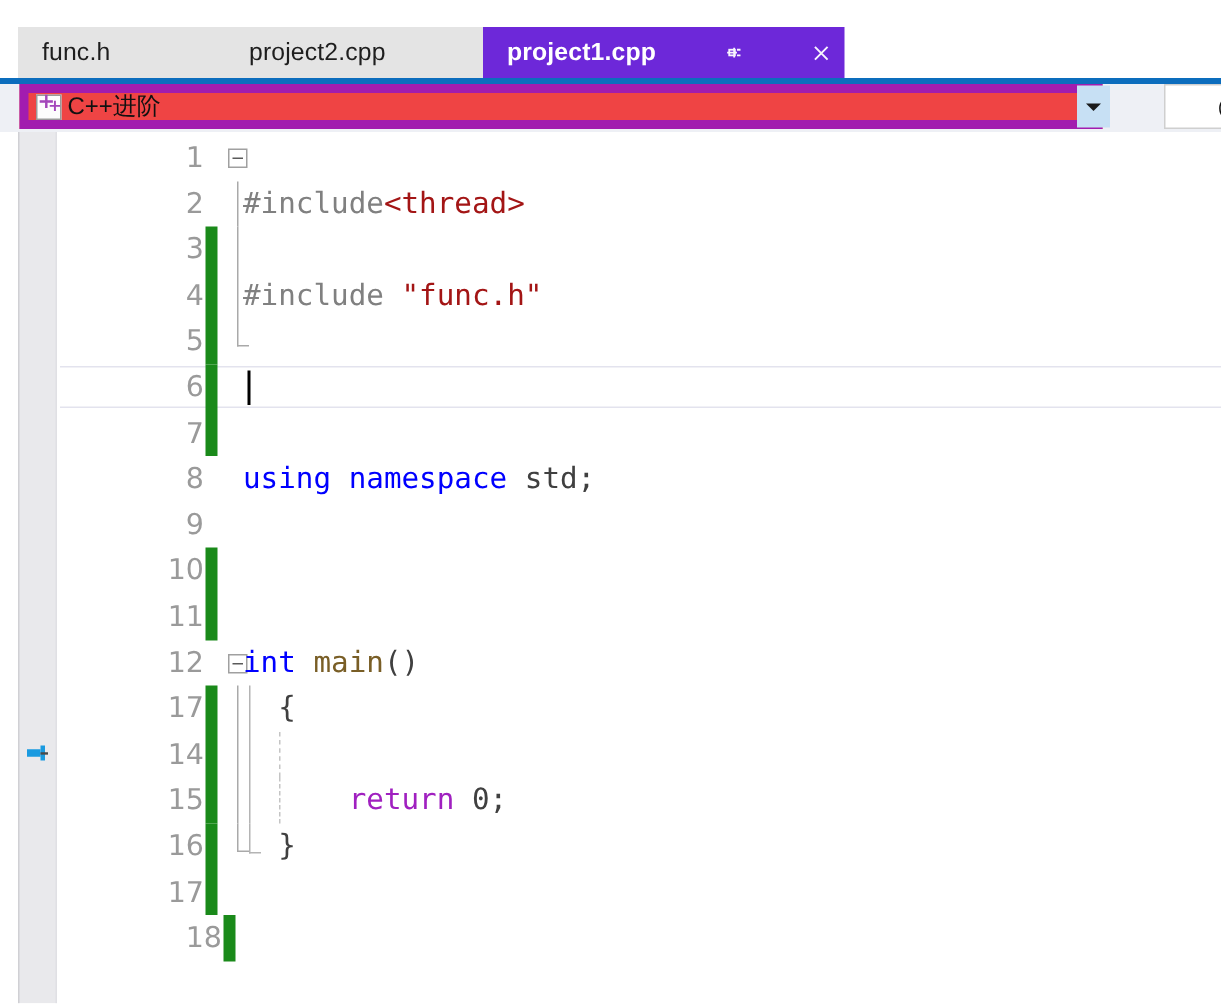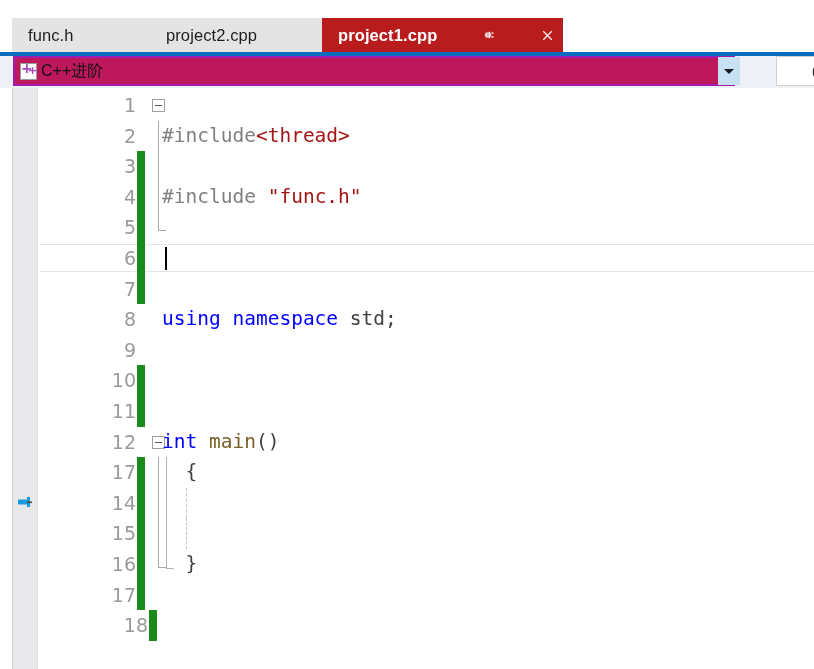--- a/index.html
+++ b/index.html
@@ -39,21 +39,21 @@
     font-size: 16.5px;
     color: #1e1e1e;
     background: #e4e4e4;
     white-space: nowrap;
     letter-spacing: 0.1px;
   }
   .tab.inactive { background: #e4e4e4; }
   .tab.inactive.t1 { width: 138px; }
   .tab.inactive.t2 { width: 172px; }
   .tab.active {
-    background: #b91c1c;
+    background: #6d28d9;
     color: #ffffff;
     font-weight: bold;
     padding-right: 8px;
     gap: 32px;
   }
   .tab-label { pointer-events: none; }
   .tab-pin, .tab-close {
     display: inline-block;
     margin-left: 12px;
     font-size: 15px;
@@ -77,22 +77,22 @@
     width: 814px;
     height: 32px;
     background: #eef0f5;
   }
   #nav-combo {
     position: absolute;
     left: 13px; top: 0px;
     width: 722px;
     height: 30px;
     box-sizing: border-box;
-    border: 2px solid #a21caf;
-    background: #be185d;
+    border: 6px solid #a21caf;
+    background: #ef4444;
     display: flex;
     align-items: center;
   }
   #nav-combo-text {
     display: flex;
     align-items: center;
     gap: 4px;
     padding-left: 5px;
     font-size: 16px;
     color: #111111;
@@ -443,20 +443,21 @@
         <div class="outline-v"></div>
         <div class="brace-v"></div>
         <div class="indent-dot"></div>
       </div>
       <div class="row" style="top: 430.4px;">
         <div class="lineno">15</div>
         <div class="changebar"></div>
         <div class="outline-v"></div>
         <div class="brace-v"></div>
         <div class="indent-dot"></div>
+        <div class="code"><span class="k-plain">      </span><span class="k-ctl">return </span><span class="k-plain">0;</span></div>
       </div>
       <div class="row" style="top: 461px;">
         <div class="lineno">16</div>
         <div class="changebar"></div>
         <div class="outline-end"></div>
         <div class="brace-end"></div>
         <div class="code"><span class="k-plain">  }</span></div>
       </div>
       <div class="row" style="top: 491.6px;">
         <div class="lineno">17</div>

